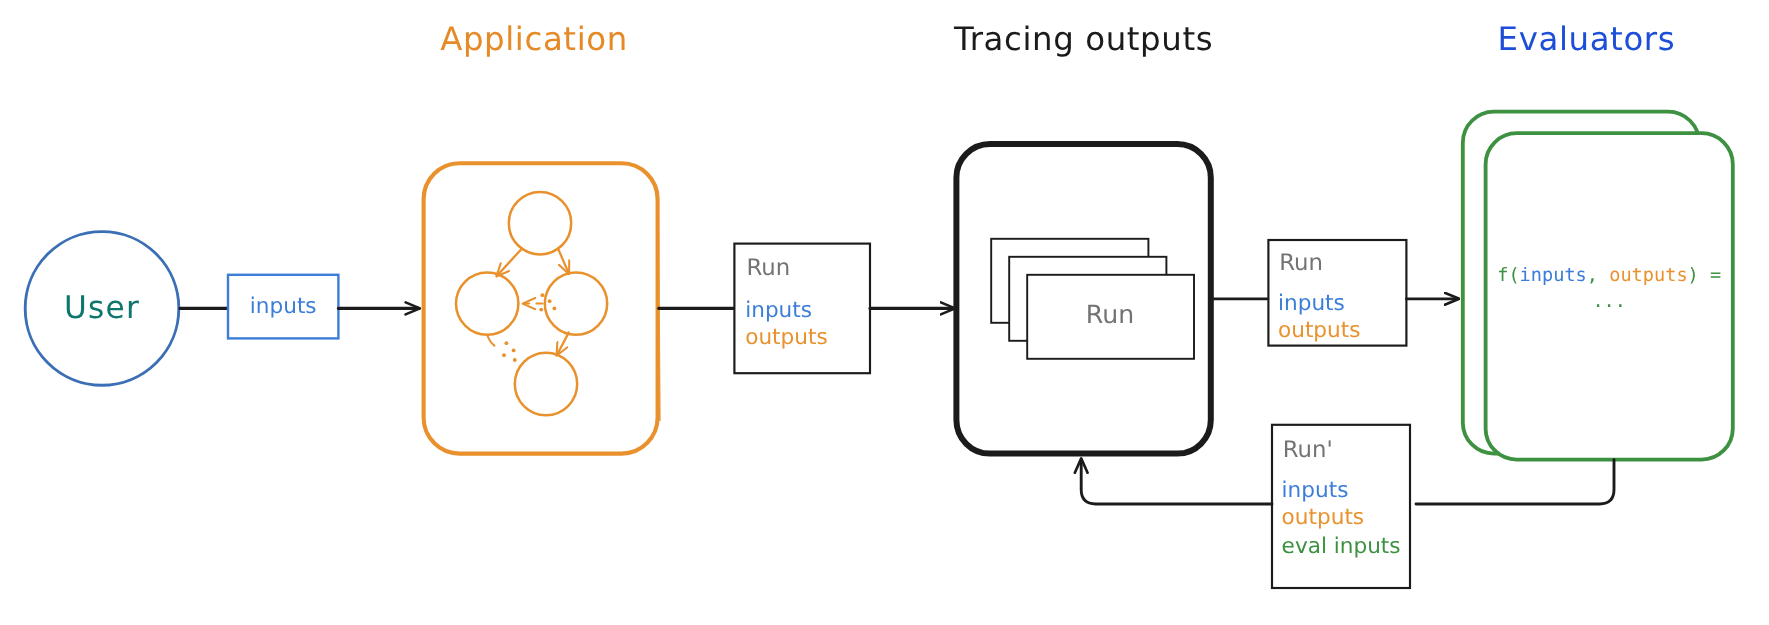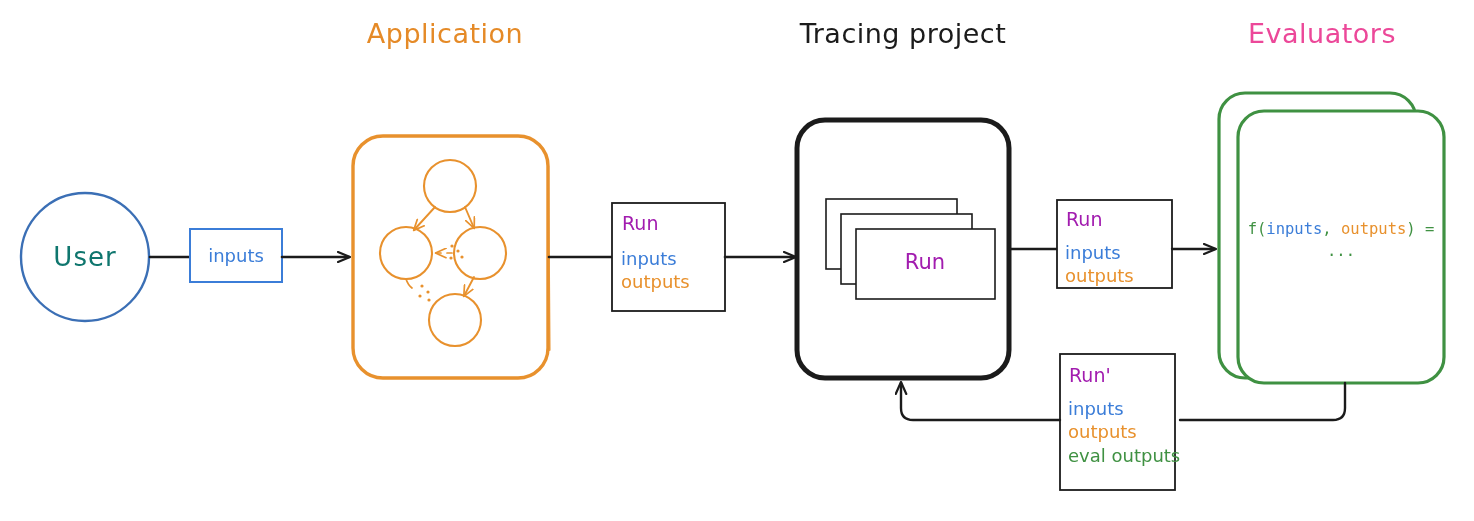--- a/index.html
+++ b/index.html
@@ -28,31 +28,31 @@
     position: absolute;
     font-family: "DejaVu Sans", sans-serif;
     font-size: 27px;
     font-weight: 400;
     letter-spacing: 0.5px;
     white-space: nowrap;
     transform: translateX(-50%);
   }
   .hdr-app    { color: #e58a27; }
   .hdr-trace  { color: #1b1b1b; }
-  .hdr-eval   { color: #ec4899; }
+  .hdr-eval   { color: #1d4ed8; }
 
   .lbl {
     position: absolute;
     white-space: nowrap;
     font-family: "DejaVu Sans", sans-serif;
   }
   .t-blue   { color: #3b7dd8; }
   .t-orange { color: #e8912d; }
   .t-green  { color: #3f9142; }
-  .t-black  { color: #a21caf; }
+  .t-black  { color: #737373; }
 
   .user-label {
     font-size: 26px;
     color: #0f766e;
     letter-spacing: 1px;
   }
   .inputs-label { font-size: 18px; }
   .run-title    { font-size: 19px; }
   .run-field    { font-size: 18px; }
   .card-run     { font-size: 21px; }
@@ -149,40 +149,40 @@
     <rect x="1238" y="111" width="206" height="272" rx="26" ry="26" fill="#ffffff" stroke="#3f9142" stroke-width="3.2"></rect>
 
     <path d="M1345,383 L1345,408 Q1345,420 1333,420 L1180,420" fill="none" stroke="#1b1b1b" stroke-width="2.4" stroke-linecap="round" stroke-linejoin="round"></path>
 
     <rect x="1060" y="354" width="115" height="136" fill="#ffffff" stroke="#1b1b1b" stroke-width="1.8"></rect>
 
     <path d="M1060,420 L913,420 Q901,420 901,408 L901,383" fill="none" stroke="#1b1b1b" stroke-width="2.4" stroke-linecap="round" stroke-linejoin="round" marker-end="url(#arrowBlackUp)"></path>
   </svg>
 
   <div class="hdr hdr-app" style="left:445px; top:18px;">Application</div>
-  <div class="hdr hdr-trace" style="left:903px; top:18px;">Tracing project</div>
+  <div class="hdr hdr-trace" style="left:903px; top:18px;">Tracing outputs</div>
   <div class="hdr hdr-eval" style="left:1322px; top:18px;">Evaluators</div>
 
   <div class="lbl user-label" style="left:85px; top:242px; transform:translateX(-50%);">User</div>
 
   <div class="lbl inputs-label t-blue" style="left:236px; top:245px; transform:translateX(-50%);">inputs</div>
 
   <div class="lbl run-title t-black" style="left:622px; top:212px;">Run</div>
   <div class="lbl run-field t-blue" style="left:621px; top:248px;">inputs</div>
   <div class="lbl run-field t-orange" style="left:621px; top:271px;">outputs</div>
 
   <div class="lbl card-run t-black" style="left:925px; top:250px; transform:translateX(-50%);">Run</div>
 
   <div class="lbl run-title t-black" style="left:1066px; top:208px;">Run</div>
   <div class="lbl run-field t-blue" style="left:1065px; top:242px;">inputs</div>
   <div class="lbl run-field t-orange" style="left:1065px; top:265px;">outputs</div>
 
   <div class="lbl run-title t-black" style="left:1069px; top:364px;text-align:center;">Run'</div>
   <div class="lbl run-field t-blue" style="left:1068px; top:398px;">inputs</div>
   <div class="lbl run-field t-orange" style="left:1068px; top:421px;">outputs</div>
-  <div class="lbl run-field t-green" style="left:1068px; top:445px;">eval outputs</div>
+  <div class="lbl run-field t-green" style="left:1068px; top:445px;">eval inputs</div>
 
   <div class="lbl eval-code" style="left:1341px; top:218px;">
     <div><span class="t-green">f(</span><span class="t-blue">inputs</span><span class="t-green">, </span><span class="t-orange">outputs</span><span class="t-green">) =</span></div>
     <div class="t-green">...</div>
   </div>
 
 </div>
 
 </body></html>

